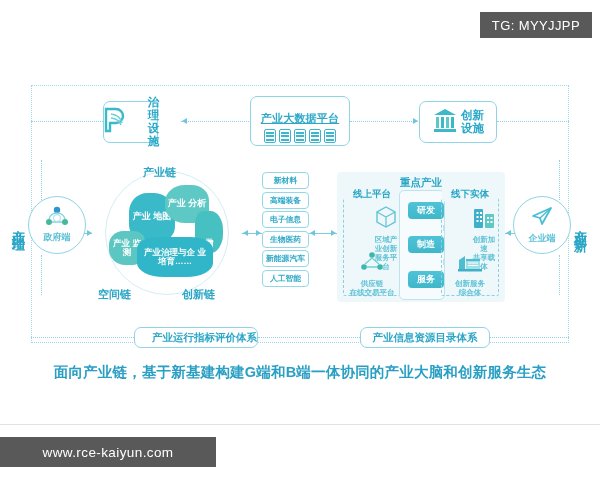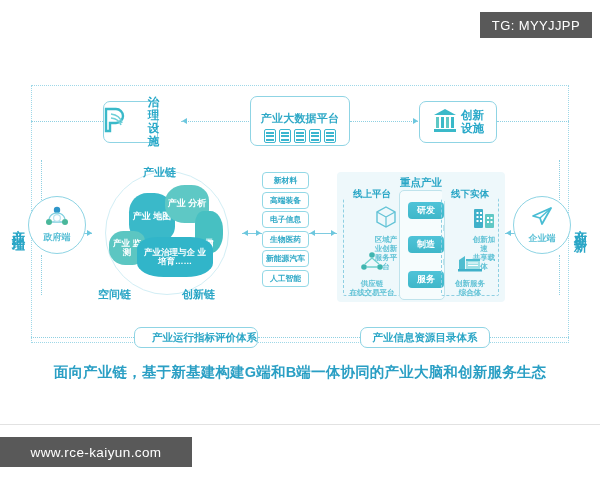--- a/index.html
+++ b/index.html
@@ -15,21 +15,21 @@
   
   .wm {
     position: absolute;
     background: #595959;
     color: #ffffff;
     font-size: 13px;
     letter-spacing: .4px;
     display: flex; align-items: center; justify-content: center;
   }
   #wm-top    { right: 8px;  top: 12px;  padding: 4px 12px; height: 26px; }
-  #wm-bottom { left: 0;     top: 437px; width: 192px; height: 30px; font-size: 13.5px; }
+  #wm-bottom { left: 0;     top: 437px; width: 216px; height: 30px; font-size: 13.5px; }
 
   
   #frame {
     position: absolute; left: 31px; top: 85px; width: 538px; height: 258px;
     border: 1px dotted #9fd8e8;
   }
 
   
   .box {
     position: absolute;
@@ -50,20 +50,21 @@
     gap: 3px;
   }
   .box-2line {
     font-size: 11.5px; font-weight: 700; line-height: 1.15;
     color: #29a9c9; text-align: left; white-space: pre-line;
   }
   #box-bigdata {
     left: 250px; top: 96px; width: 100px; height: 50px;
     flex-direction: column; gap: 3px; padding-top: 12px;
     border-color: #8fd4e4;
+    text-decoration: underline;
   }
   #box-bigdata .bd-title { font-size: 11px; font-weight: 700; color: #2fa9c7; letter-spacing: .2px; }
   #box-bigdata .bd-icons { display: flex; gap: 3px; }
   .srv {
     width: 12px; height: 14px;
     background: #ffffff;
     border: 1.3px solid #3cb6cf;
     border-radius: 2px;
     display: flex; flex-direction: column; justify-content: space-evenly; align-items: center;
   }

